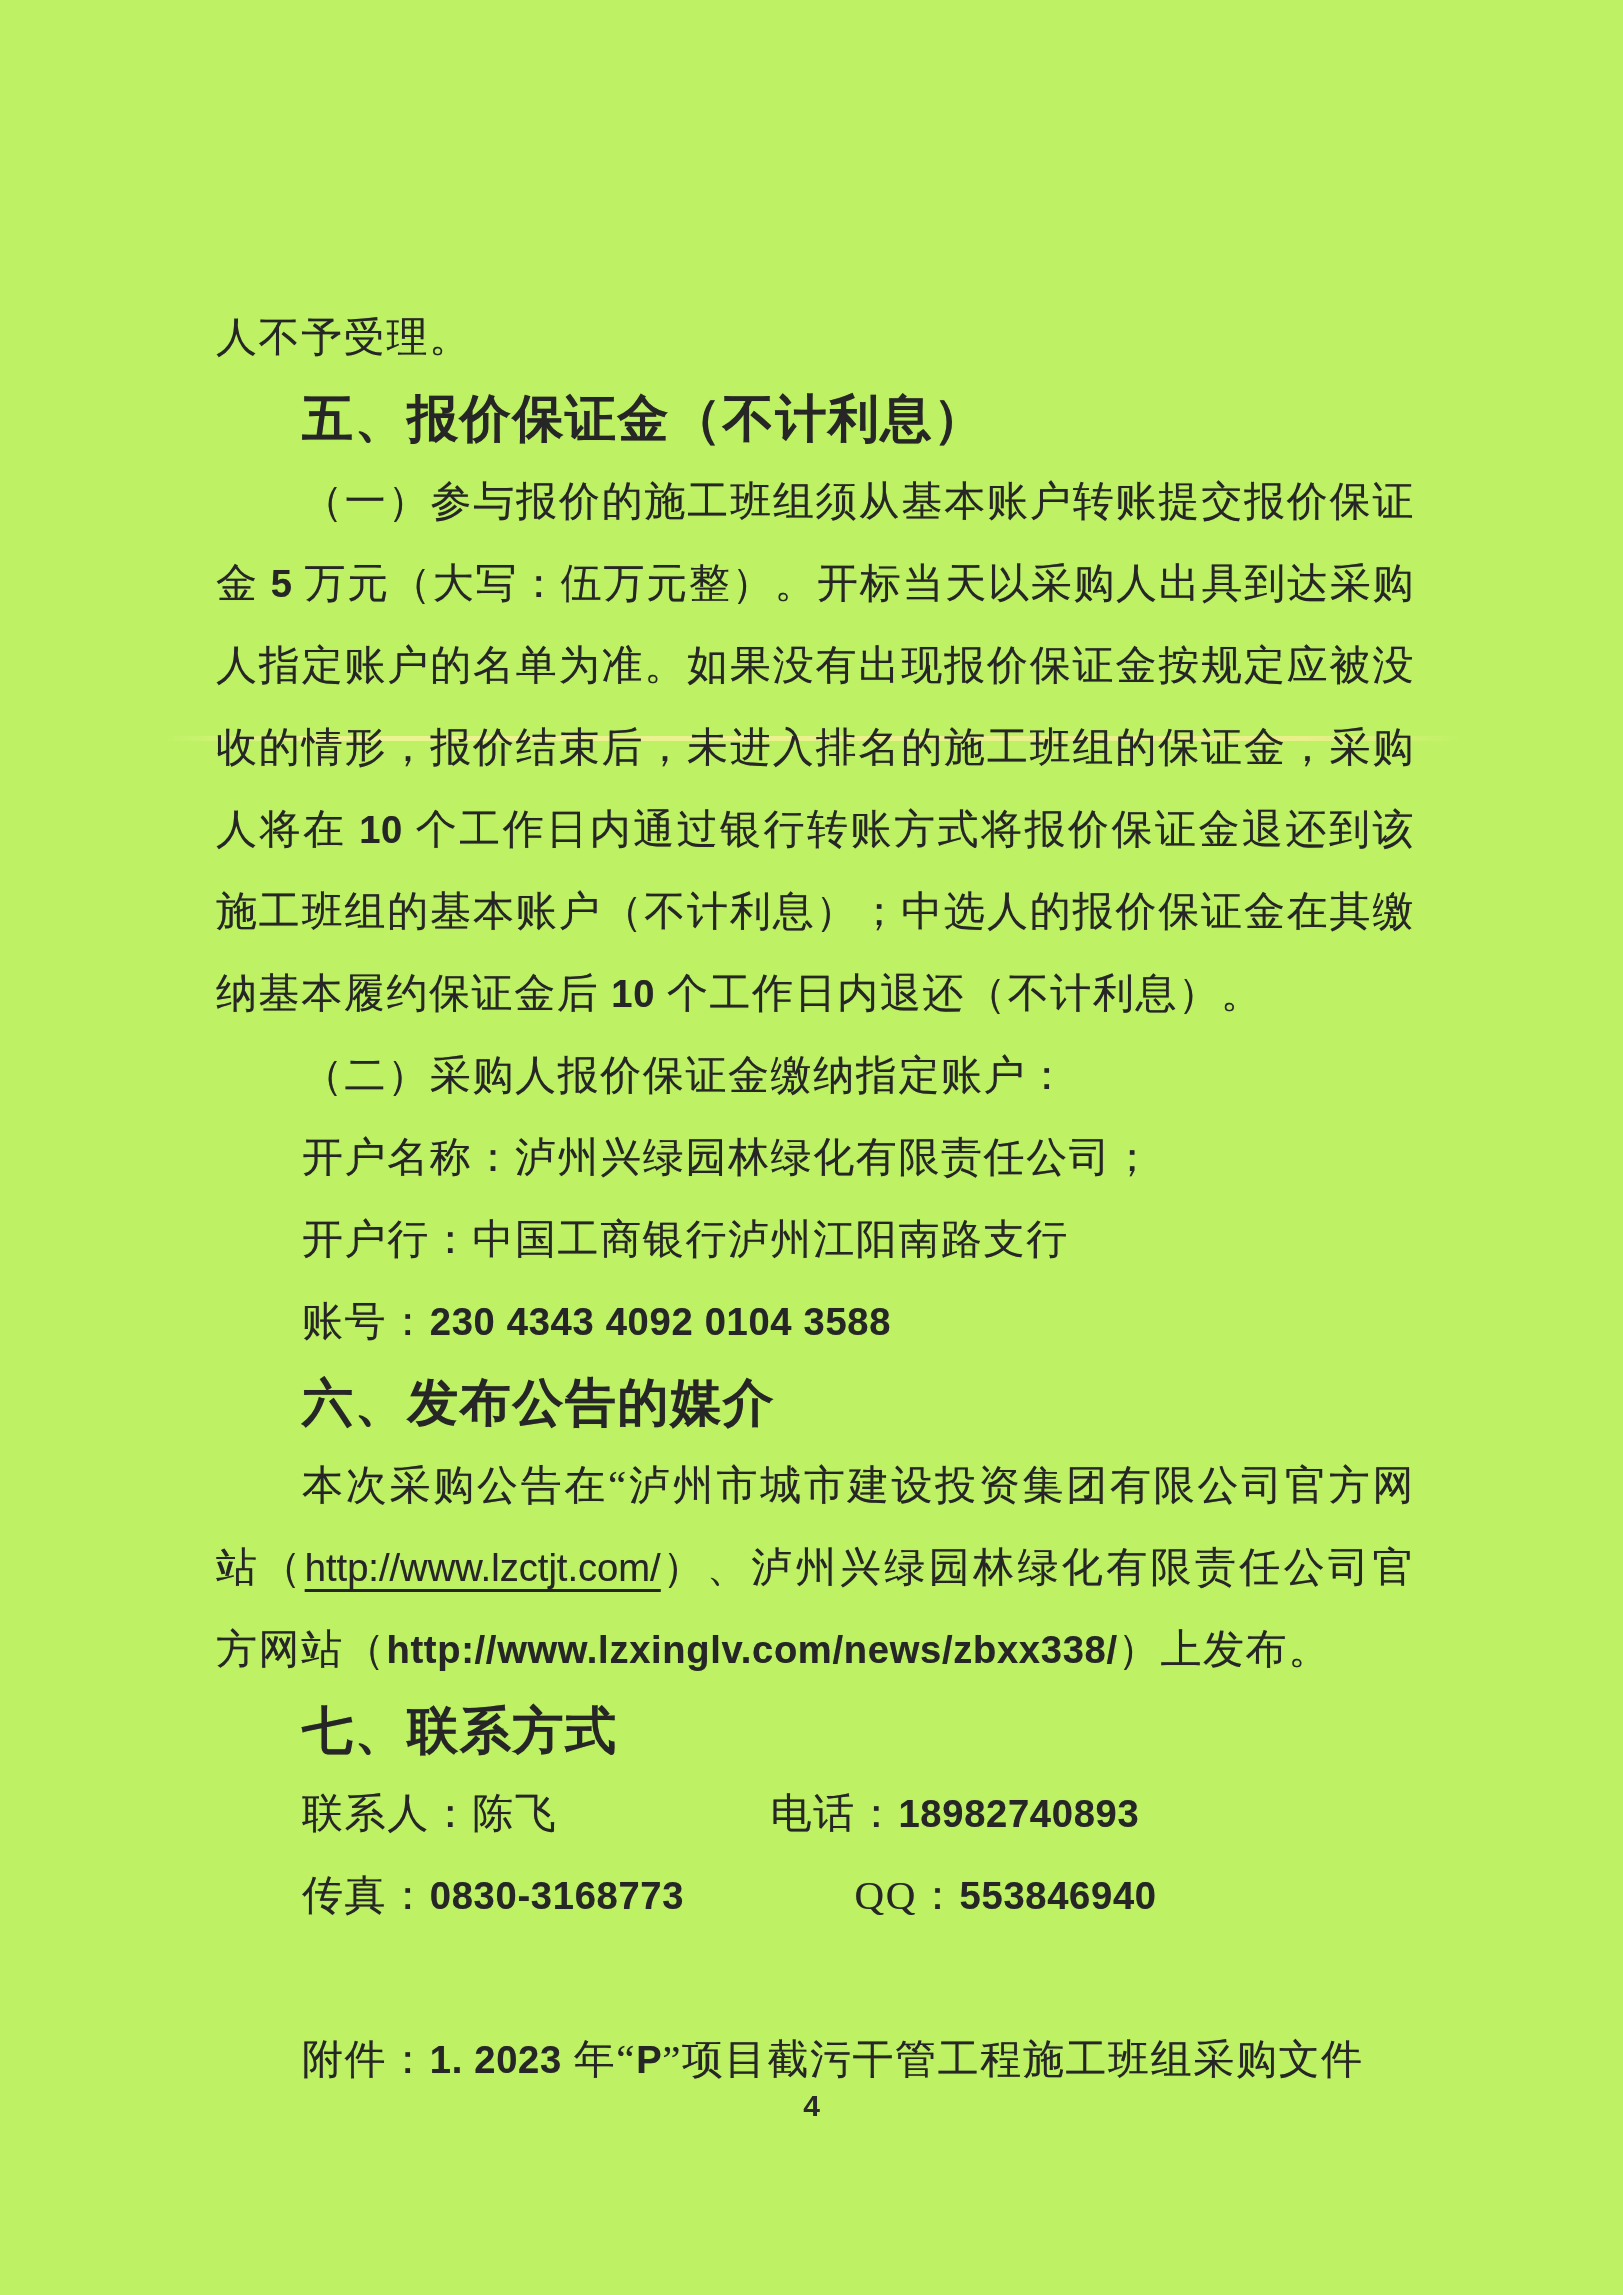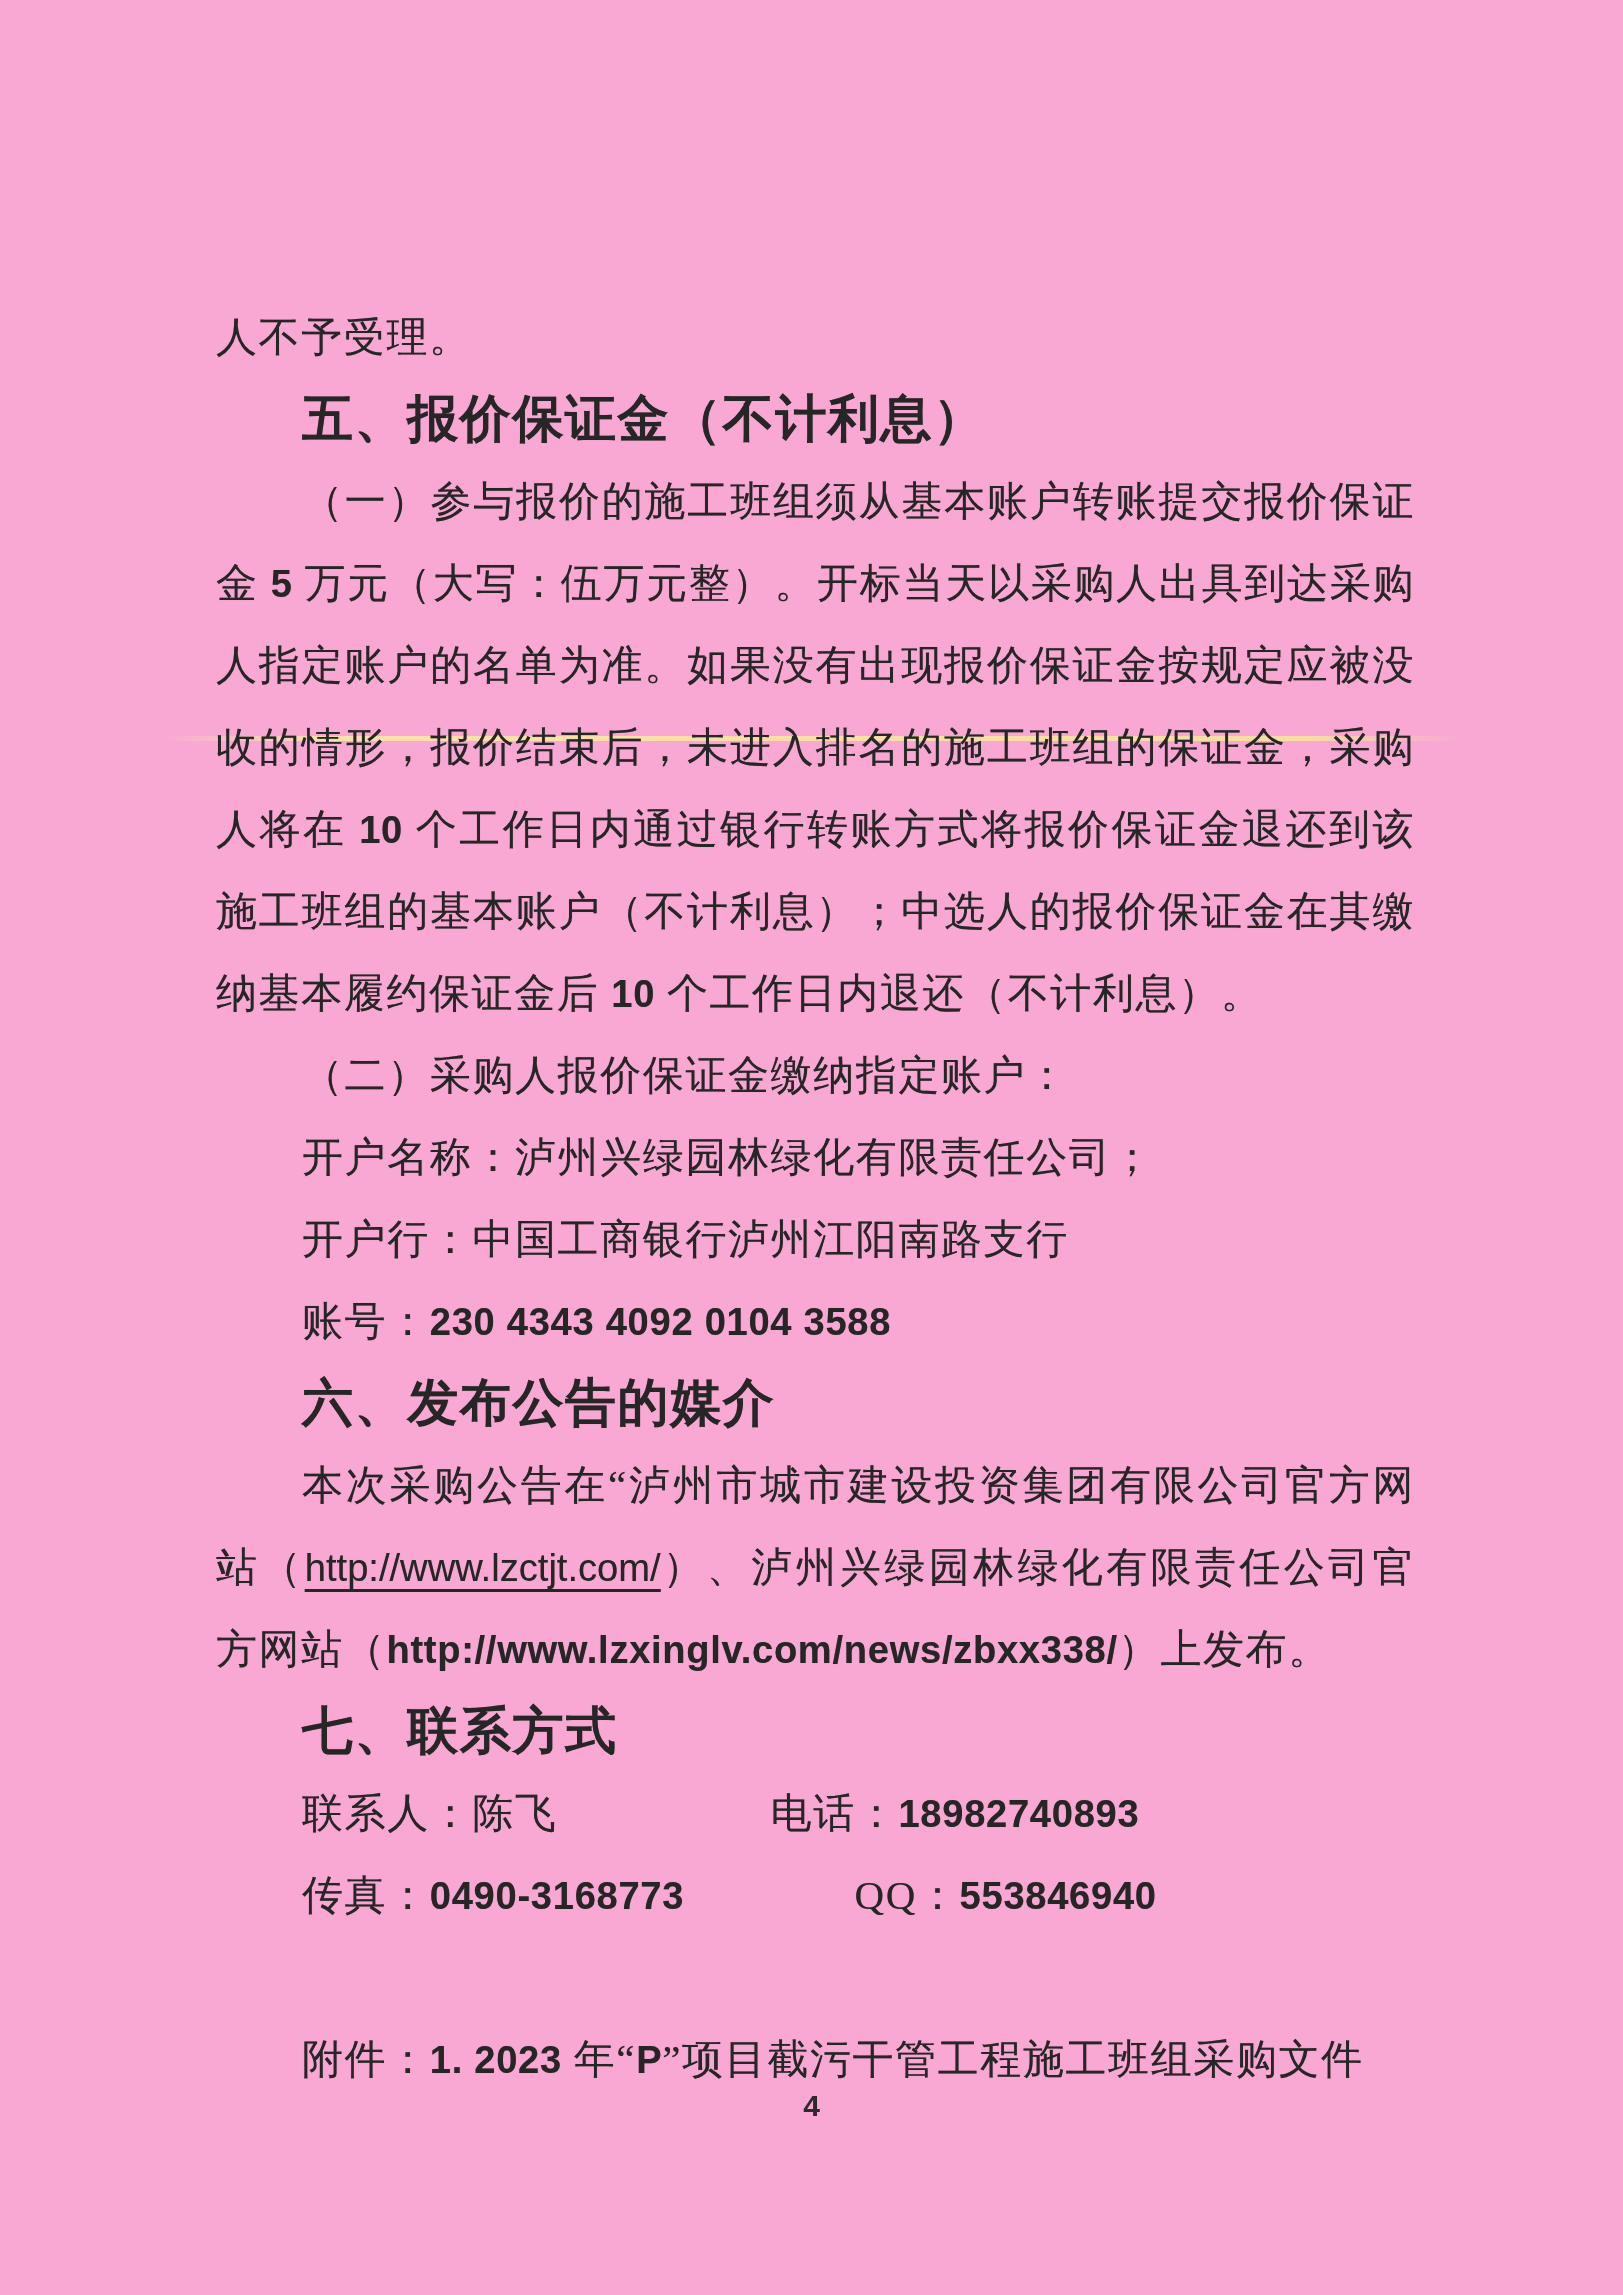--- a/index.html
+++ b/index.html
@@ -1,20 +1,20 @@
 <!DOCTYPE html>
 <html style="font-size:10.5px"><head>
 <meta charset="utf-8">
 <style>
   html, body { margin: 0; padding: 0; background: #ffffff; }
   .page {
     position: relative;
     width: 1623px;
     height: 2295px;
-    background: #f9a8d4;
+    background: #bef264;
     font-family: "Liberation Serif", serif;
     color: #262626;
     overflow: hidden;
   }
   .content {
     position: absolute;
     left: 216px;
     top: 296px;
     width: 1199px;
   }
@@ -94,19 +94,19 @@
       <div class="line indent"><span>（二）采购人报价保证金缴纳指定账户：</span></div>
       <div class="line indent"><span>开户名称：泸州兴绿园林绿化有限责任公司；</span></div>
       <div class="line indent"><span>开户行：中国工商银行泸州江阳南路支行</span></div>
       <div class="line indent"><span>账号：</span><span class="num">230 4343 4092 0104 3588</span></div>
       <div class="line heading indent"><span>六、发布公告的媒介</span></div>
       <div class="line indent fill"><span>本次采购公告在“泸州市城市建设投资集团有限公司官方网</span></div>
       <div class="line fill"><span>站（</span><span class="url">http://www.lzctjt.com/</span><span>）、泸州兴绿园林绿化有限责任公司官</span></div>
       <div class="line"><span>方网站（</span><span class="num">http://www.lzxinglv.com/news/zbxx338/</span><span>）上发布。</span></div>
       <div class="line heading indent"><span>七、联系方式</span></div>
       <div class="line indent"><span>联系人：陈飞</span><span>　　　　　</span><span>电话：</span><span class="num">18982740893</span></div>
-      <div class="line indent"><span>传真：</span><span class="num">0490-3168773</span><span>　　　　</span><span>QQ：</span><span class="num">553846940</span></div>
+      <div class="line indent"><span>传真：</span><span class="num">0830-3168773</span><span>　　　　</span><span>QQ：</span><span class="num">553846940</span></div>
       <div class="line spacer"></div>
       <div class="line indent"><span>附件：</span><span class="num">1. 2023</span><span> 年“</span><span class="num">P</span><span>”项目截污干管工程施工班组采购文件</span></div>
     </div>
   <div class="pagenum">4</div>
 </div>
 
 
 </body></html>

